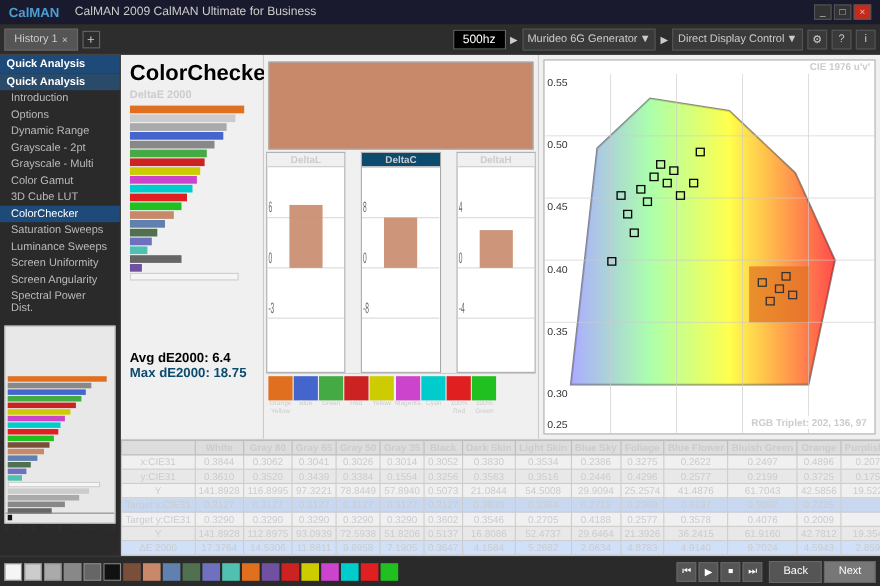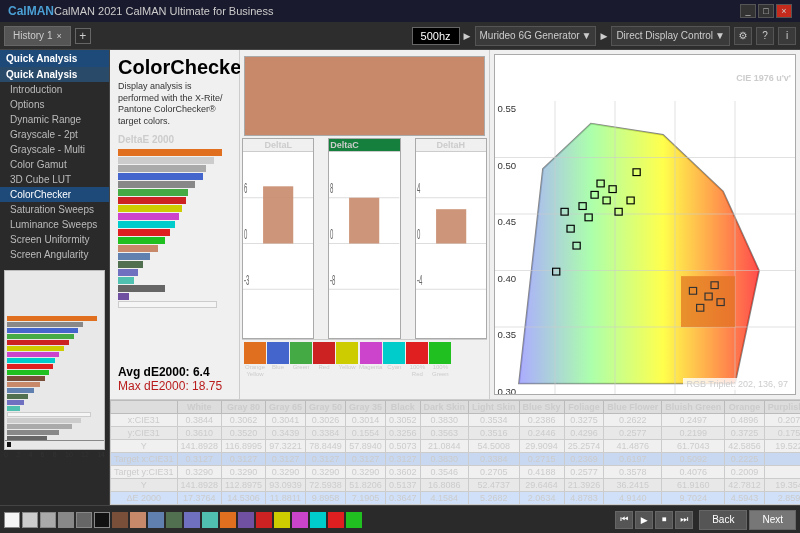--- a/index.html
+++ b/index.html
@@ -1,20 +1,20 @@
 <!DOCTYPE html>
 <html><head>
   <meta charset="utf-8">
   <style>
     * { box-sizing: border-box; margin: 0; padding: 0; }
     body { font-family: 'Segoe UI', Arial, sans-serif; font-size: 11px; background: #1a1a1a; color: #ccc; overflow: hidden; width: 800px; height: 533px; }
     
     
     #titlebar { background: #1a1a2e; height: 22px; display: flex; align-items: center; justify-content: space-between; padding: 0 8px; }
-    #titlebar-left { display: flex; align-items: center; gap: 0; }
+    #titlebar-left { display: flex; align-items: center; gap: 14px; }
     #titlebar-controls { display: flex; gap: 2px; }
     .win-btn { width: 16px; height: 14px; border: 1px solid #555; background: #333; color: #ccc; font-size: 9px; display: flex; align-items: center; justify-content: center; cursor: pointer; }
     
     
     #toolbar { background: #2d2d2d; height: 28px; display: flex; align-items: center; padding: 0 4px; gap: 4px; border-bottom: 1px solid #444; }
     .toolbar-dropdown { background: #3a3a3a; border: 1px solid #555; color: #ccc; padding: 2px 4px; font-size: 10px; height: 20px; display: flex; align-items: center; gap: 2px; cursor: pointer; }
     .history-tab { background: #555; border: 1px solid #666; color: #ccc; padding: 2px 8px; font-size: 10px; height: 20px; display: flex; align-items: center; gap: 4px; }
     .add-tab { background: transparent; border: 1px solid #666; color: #ccc; width: 16px; height: 16px; display: flex; align-items: center; justify-content: center; font-size: 12px; cursor: pointer; }
     .toolbar-spacer { flex: 1; }
     .colorimetry-box { background: #2a2a2a; border: 1px solid #666; padding: 2px 6px; font-size: 10px; color: #ccc; display: flex; flex-direction: column; }
@@ -42,21 +42,21 @@
     .nav-btn { background: #555; border: 1px solid #666; color: #fff; padding: 2px 12px; font-size: 10px; cursor: pointer; height: 20px; }
     .nav-btn.active { background: #777; }
     #center-content { flex: 1; display: flex; flex-direction: column; }
   </style>
 </head>
 <body>
 
 <div id="titlebar">
   <div id="titlebar-left">
     <span style="color:#4a9fd4; font-weight:bold; font-size:12px;">CalMAN</span>
-    <span>CalMAN 2021 CalMAN Ultimate for Business</span>
+    <span>CalMAN 2009 CalMAN Ultimate for Business</span>
   </div>
   <div id="titlebar-controls">
     <div class="win-btn">_</div>
     <div class="win-btn">□</div>
     <div class="win-btn" style="background:#c42b1c;">×</div>
   </div>
 </div>
 
 <div id="toolbar">
   <div class="history-tab">
@@ -93,20 +93,21 @@
     <div class="sidebar-item"><span>Dynamic Range</span></div>
     <div class="sidebar-item"><span>Grayscale - 2pt</span></div>
     <div class="sidebar-item"><span>Grayscale - Multi</span></div>
     <div class="sidebar-item"><span>Color Gamut</span></div>
     <div class="sidebar-item"><span>3D Cube LUT</span></div>
     <div class="sidebar-item active"><span>ColorChecker</span></div>
     <div class="sidebar-item"><span>Saturation Sweeps</span></div>
     <div class="sidebar-item"><span>Luminance Sweeps</span></div>
     <div class="sidebar-item"><span>Screen Uniformity</span></div>
     <div class="sidebar-item"><span>Screen Angularity</span></div>
+    <div class="sidebar-item"><span>Spectral Power Dist.</span></div>
 
     <div style="padding: 4px; margin-top: 4px;">
       <div style="position:relative; height:180px; background:#e8e8e8; border:1px solid #bbb; overflow:hidden;">
 
         <div style="position:absolute; bottom:0; left:0; right:0; display:flex; flex-direction:column; gap:1px; padding:2px;">
           <div style="height:5px; background:#e07020; width:95%;"></div>
           <div style="height:5px; background:#888; width:80%;"></div>
           <div style="height:5px; background:#4466cc; width:75%;"></div>
           <div style="height:5px; background:#44aa44; width:70%;"></div>
           <div style="height:5px; background:#cc2222; width:65%;"></div>
@@ -144,21 +145,20 @@
       </div>
     </div>
   </div>
 
   <div id="center-content" style="flex:1; display:flex; flex-direction:column; overflow:hidden; background:#f0f0f0;">
 
     <div style="display:flex; flex:1; overflow:hidden;">
 
       <div style="width:130px; flex-shrink:0; display:flex; flex-direction:column; padding:6px 8px; background:#f0f0f0; border-right:1px solid #ccc;">
         <div style="font-size:20px; font-weight:bold; color:#000; margin-bottom:2px;">ColorChecker</div>
-        <div style="font-size:9px; color:#333; line-height:1.3; margin-bottom:6px;">Display analysis is performed with the X-Rite/ Pantone ColorChecker® target colors.</div>
 
         <div style="font-size:10px; font-weight:bold; margin-bottom:2px;">DeltaE 2000</div>
 
         <div style="position:relative; height:220px; overflow:hidden;">
           <div id="bar-chart-inner" style="display:flex; flex-direction:column; gap:1px; padding-top:2px; height:100%;">
 
             <div style="display:flex; height:7px;">
                 <div style="height:7px; background:#e07020; width:92%;"></div>
               </div>
             <div style="display:flex; height:7px;">
@@ -218,21 +218,21 @@
             <div style="display:flex; height:7px;">
                 <div style="height:7px; background:#f5f5f5; border:1px solid #ccc; width:88%;"></div>
               </div>
 
           </div>
 
         </div>
 
         <div style="margin-top:4px;">
           <div style="font-size:12px; font-weight:bold; color:#000;">Avg dE2000: 6.4</div>
-          <div style="font-size:12px; font-weight:normal; color:#b91c1c;">Max dE2000: 18.75</div>
+          <div style="font-size:12px; font-weight:bold; color:#0c4a6e;">Max dE2000: 18.75</div>
         </div>
 
       </div>
 
       <div style="width:250px; flex-shrink:0; background:#f0f0f0; border-right:1px solid #ccc; display:flex; flex-direction:column; padding:4px 2px;">
 
         <div style="height:80px; background:#c8896a; margin:2px; border:1px solid #aaa; position:relative;">
         </div>
 
         <div style="display:flex; flex:1; gap:14px;">
@@ -247,21 +247,21 @@
 
               <text x="1" y="18" font-size="6" fill="#666">6</text>
               <text x="1" y="38" font-size="6" fill="#666">0</text>
               <text x="1" y="58" font-size="6" fill="#666">-3</text>
 
               <rect x="20" y="15" width="30" height="25" fill="#c8896a" opacity="0.9"></rect>
             </svg>
           </div>
 
           <div style="flex:1; background:#fff; border:1px solid #aaa; position:relative; overflow:hidden;">
-            <div style="font-size:9px; font-weight:bold; background:#15803d; border-bottom:1px solid #ccc; padding:1px;">DeltaC</div>
+            <div style="text-align:center; font-size:9px; font-weight:bold; background:#0c4a6e; border-bottom:1px solid #ccc; padding:1px;">DeltaC</div>
             <svg width="100%" height="calc(100% - 16px)" viewBox="0 0 70 80" preserveAspectRatio="none">
               <line x1="0" y1="40" x2="70" y2="40" stroke="#ddd" stroke-width="0.5"></line>
               <line x1="0" y1="20" x2="70" y2="20" stroke="#ddd" stroke-width="0.5"></line>
               <line x1="0" y1="60" x2="70" y2="60" stroke="#ddd" stroke-width="0.5"></line>
               <text x="1" y="18" font-size="6" fill="#666">8</text>
               <text x="1" y="38" font-size="6" fill="#666">0</text>
               <text x="1" y="58" font-size="6" fill="#666">-8</text>
               <rect x="20" y="20" width="30" height="20" fill="#c8896a" opacity="0.9"></rect>
             </svg>
           </div>
@@ -315,21 +315,21 @@
           </div>
           <div style="display:flex; flex-direction:column; align-items:center;">
             <div style="width:22px; height:22px; background:#20c020;"></div>
             <div style="font-size:6px; text-align:center; line-height:1.1;">100%<br>Green</div>
           </div>
         </div>
       </div>
 
       <div style="flex:1; display:flex; flex-direction:column; background:#f0f0f0;">
         <div style="flex:1; position:relative; overflow:hidden; background:#fff; margin:4px; border:1px solid #aaa;">
-          <div style="font-size:9px; font-weight:bold; text-align:right; padding:18px 4px;">CIE 1976 u'v'</div>
+          <div style="font-size:9px; font-weight:bold; text-align:right; padding:1px 4px;">CIE 1976 u'v'</div>
           
           <svg width="100%" height="100%" viewBox="0 0 250 300" preserveAspectRatio="none">
 
             <defs>
               <linearGradient id="cie-grad-r" x1="0%" y1="0%" x2="100%" y2="0%">
                 <stop offset="0%" style="stop-color:#8888ff"></stop>
                 <stop offset="30%" style="stop-color:#88ff88"></stop>
                 <stop offset="60%" style="stop-color:#ffff00"></stop>
                 <stop offset="100%" style="stop-color:#ff0000"></stop>
               </linearGradient>
@@ -383,21 +383,21 @@
 
             <rect x="155" y="155" width="45" height="45" fill="#e07020" opacity="0.7"></rect>
             <rect x="162" y="165" width="6" height="6" fill="none" stroke="#333" stroke-width="1"></rect>
             <rect x="175" y="170" width="6" height="6" fill="none" stroke="#333" stroke-width="1"></rect>
             <rect x="168" y="180" width="6" height="6" fill="none" stroke="#333" stroke-width="1"></rect>
             <rect x="180" y="160" width="6" height="6" fill="none" stroke="#333" stroke-width="1"></rect>
             <rect x="185" y="175" width="6" height="6" fill="none" stroke="#333" stroke-width="1"></rect>
           </svg>
           
           
-          <div style="position:absolute; bottom:4px; right:4px; font-size:9px; font-weight:normal; background:rgba(255,255,255,0.8); padding:1px 3px;">RGB Triplet: 202, 136, 97</div>
+          <div style="position:absolute; bottom:4px; right:4px; font-size:9px; font-weight:bold; background:rgba(255,255,255,0.8); padding:1px 3px;">RGB Triplet: 202, 136, 97</div>
         </div>
       </div>
     </div>
 
     <div style="background:#f0f0f0; border-top:1px solid #ccc; overflow:hidden; max-height:120px;">
       <div style="overflow-x:auto; overflow-y:hidden;">
         <table id="data-table">
           <thead>
             <tr>
               <th></th>

